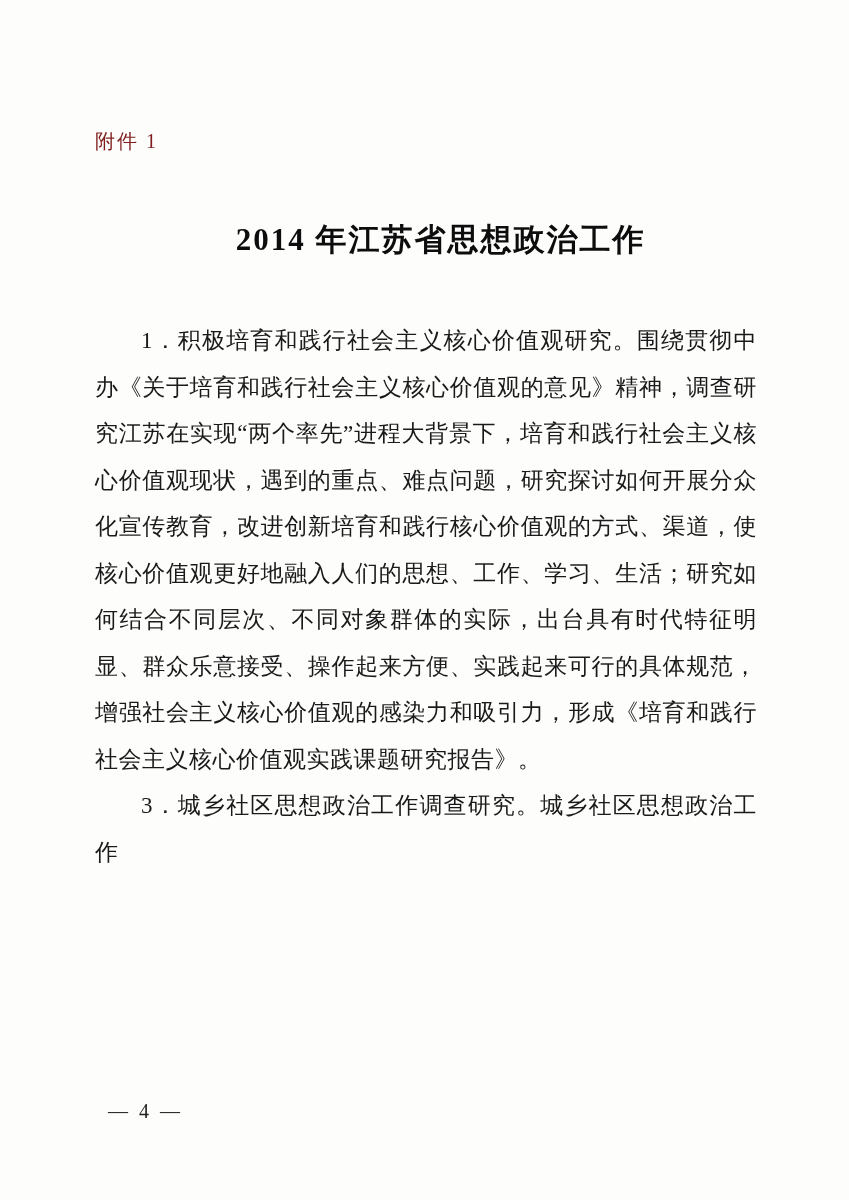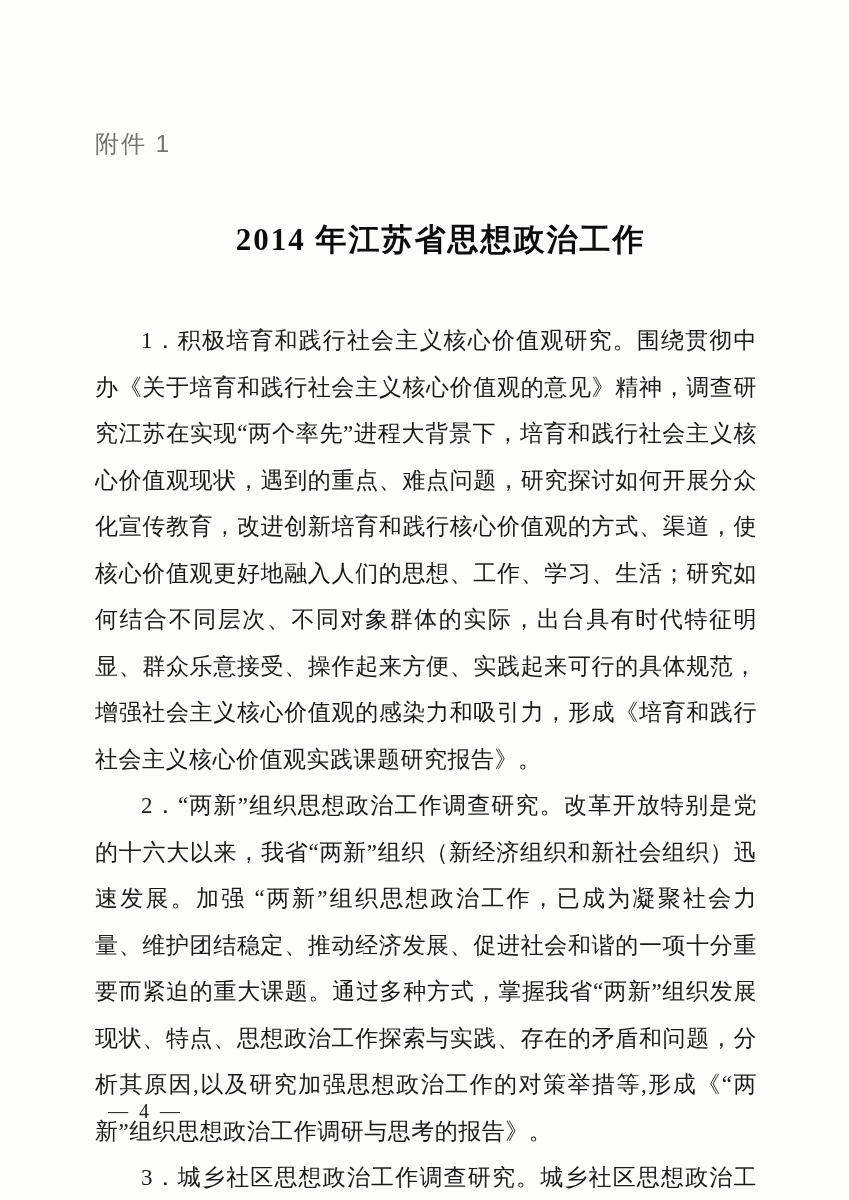--- a/index.html
+++ b/index.html
@@ -12,25 +12,25 @@
     width: 849px;
     height: 1200px;
     background: #fdfdfc;
     overflow: hidden;
     color: #1c1c1c;
   }
   .attachment-label {
     position: absolute;
     top: 128px;
     left: 95px;
-    font-family: Liberation Sans, sans-serif;
-    font-size: 24px;
+    font-family: Liberation Serif, serif;
+    font-size: 20px;
     font-weight: 500;
     letter-spacing: 2px;
-    color: #737373;
+    color: #7f1d1d;
   }
   .doc-title {
     position: absolute;
     top: 203px;
     left: 0;
     width: 100%;
     text-align: center;
     font-family: "Liberation Serif", "DejaVu Serif", serif;
     font-weight: 700;
     font-size: 31px;
@@ -71,19 +71,18 @@
 <div class="page">
 
   <div class="attachment-label">附件 1</div>
 
   <h1 class="doc-title">
     <span>2014 年江苏省思想政治工作</span><br>
   </h1>
 
   <div class="body-text">
     <p>1．积极培育和践行社会主义核心价值观研究。围绕贯彻中办《关于培育和践行社会主义核心价值观的意见》精神，调查研究江苏在实现“两个率先”进程大背景下，培育和践行社会主义核心价值观现状，遇到的重点、难点问题，研究探讨如何开展分众化宣传教育，改进创新培育和践行核心价值观的方式、渠道，使核心价值观更好地融入人们的思想、工作、学习、生活；研究如何结合不同层次、不同对象群体的实际，出台具有时代特征明显、群众乐意接受、操作起来方便、实践起来可行的具体规范，增强社会主义核心价值观的感染力和吸引力，形成《培育和践行社会主义核心价值观实践课题研究报告》。</p>
-    <p>2．“两新”组织思想政治工作调查研究。改革开放特别是党的十六大以来，我省“两新”组织（新经济组织和新社会组织）迅速发展。加强 “两新”组织思想政治工作，已成为凝聚社会力量、维护团结稳定、推动经济发展、促进社会和谐的一项十分重要而紧迫的重大课题。通过多种方式，掌握我省“两新”组织发展现状、特点、思想政治工作探索与实践、存在的矛盾和问题，分析其原因,以及研究加强思想政治工作的对策举措等,形成《“两新”组织思想政治工作调研与思考的报告》。</p>
     <p>3．城乡社区思想政治工作调查研究。城乡社区思想政治工作</p>
   </div>
 
   <div class="page-number">— 4 —</div>
 
 </div>
 
 </body></html>

